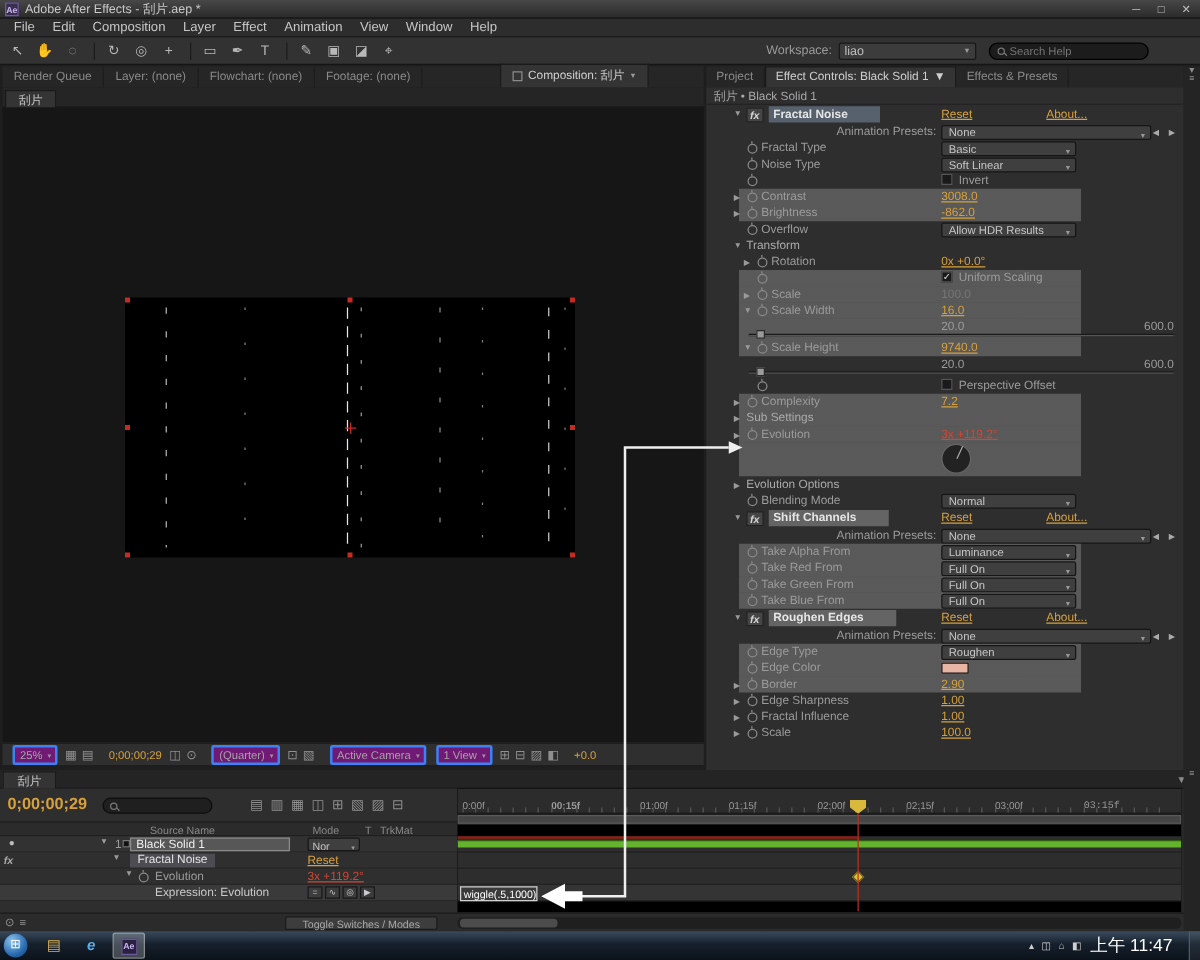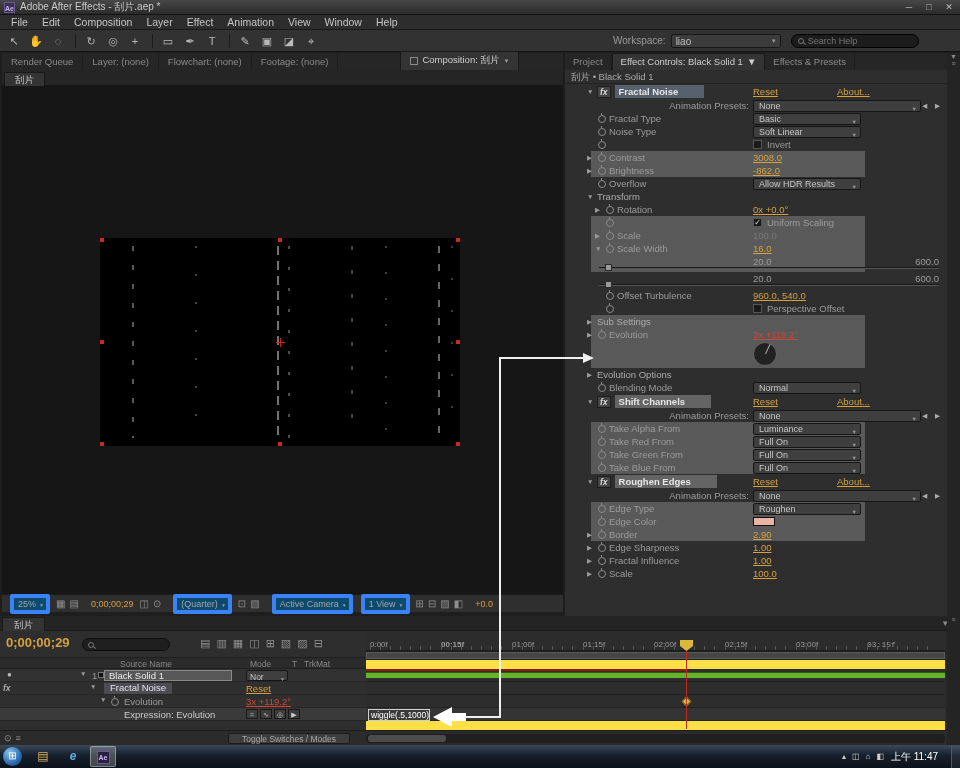--- a/index.html
+++ b/index.html
@@ -32,21 +32,21 @@
 .compnamerow{position:absolute;left:2px;top:70px;width:561px;height:16px;background:#252525;border-bottom:1px solid #181818}
 .compnametab{position:absolute;left:2px;top:2px;height:14px;background:#343434;color:#c9c9c9;padding:1px 10px;border:1px solid #1a1a1a;border-bottom:0;font-size:9.5px}
 .viewer{position:absolute;left:2px;top:86px;width:561px;height:508px;background:#161616}
 .solid{position:absolute;left:98px;top:152px;width:360px;height:208px;background:#000}
 .handle{position:absolute;width:4px;height:4px;background:#c62b22}
 .crossh{position:absolute;left:176px;top:100px;width:9px;height:9px}
 .crossh::before{content:'';position:absolute;left:4px;top:0;width:1px;height:9px;background:#c62b22}
 .crossh::after{content:'';position:absolute;left:0;top:4px;width:9px;height:1px;background:#c62b22}
 .viewerbar{position:absolute;left:2px;top:594px;width:561px;height:18px;background:#2f2f2f;border-top:1px solid #1a1a1a;display:flex;align-items:center;font-size:9px;color:#a5a5a5}
 .vb{margin-left:8px;white-space:nowrap}
-.vbdd{background:#0c4a6e;border:4px solid #3b82f6;border-radius:2px;padding:1px 10px 1px 4px;position:relative}
+.vbdd{background:#701a75;border:2px solid #3b82f6;border-radius:2px;padding:1px 10px 1px 4px;position:relative}
 .vbdd .dda{position:absolute;right:2px;top:4px;font-size:5px;color:#999}
 .vbicon{margin-left:6px;color:#8f8f8f;font-size:10px}
 .hot{color:#d6a13c}
 .redv{color:#cf4636}
 
 .righttabs{position:absolute;left:565px;top:53px;width:382px;height:17px;background:#262626;display:flex;align-items:center}
 .rtab{color:#8a8a8a;font-size:9.5px;padding:2px 8px 3px;border-right:1px solid #1d1d1d}
 .rtab.active{background:#343434;color:#cfcfcf;border:1px solid #1a1a1a;border-bottom:0;display:flex;gap:4px;align-items:center}
 .breadcrumb{position:absolute;left:565px;top:70px;width:382px;height:14px;background:#2e2e2e;color:#a8a8a8;font-size:9.5px;padding:1px 0 0 6px;border-bottom:1px solid #232323}
 .ecbody{position:absolute;left:565px;top:84px;width:382px;height:532px;background:#2e2e2e;overflow:hidden}
@@ -66,21 +66,21 @@
 .plabel{position:absolute;left:0;width:184px;text-align:right;color:#9b9b9b}
 .navs{position:absolute;right:4px;font-size:6.5px;color:#aaa;letter-spacing:3px}
 .dd{position:absolute;left:188px;height:12px;min-width:108px;background:#3f3f3f;border:1px solid #161616;border-radius:2px;color:#c6c6c6;font-size:9px;padding:0 14px 0 5px;line-height:11px;white-space:nowrap}
 .dd .dda{position:absolute;right:3px;top:3px;font-size:5.5px;color:#999}
 .dd.ddpresets{min-width:168px}
 .eclink{position:absolute;color:#d6a13c;text-decoration:underline;font-size:9.5px}
 .fxb{font-style:italic;font-weight:bold;font-size:8.5px;color:#d6d6d6;background:#454545;border:1px solid #1f1f1f;padding:0 2px;margin:0 4px 0 0}
 .ename{padding:1px 26px 1px 4px;color:#e6e6e6;font-weight:bold}
 .ename.sel{background:#57606d}
 .ename.selg{background:#646464}
-.cbwrap{position:absolute;left:188px;display:flex;align-items:center;gap:5px}
+.cbwrap{position:absolute;left:188px;display:flex;align-items:flex-start;gap:5px}
 .cb{width:9px;height:9px;background:#1a1a1a;border:1px solid #555;color:#ddd;font-size:8px;line-height:8px;text-align:center}
 .tslider{height:17px}
 .smin{position:absolute;left:188px;top:1px;color:#9b9b9b}
 .smax{position:absolute;right:8px;top:1px;color:#9b9b9b}
 .strack{position:absolute;left:34px;right:8px;top:12px;height:2px;background:#191919;border-bottom:1px solid #565656}
 .sthumb{position:absolute;left:6px;top:-3px;width:7px;height:7px;background:#9a9a9a;border:1px solid #2a2a2a}
 .tdial{height:27px}
 .dial{position:absolute;left:188px;top:1px;width:24px;height:24px;border-radius:50%;background:#222;border:1px solid #666}
 .dial::after{content:'';position:absolute;left:11px;top:11px;width:1px;height:11px;background:#aaa;transform-origin:top center;transform:rotate(205deg)}
 .cswatch{position:absolute;left:188px;width:22px;height:9px;border:1px solid #111}
@@ -102,21 +102,21 @@
 .tlrow span{position:absolute;top:1px;white-space:nowrap}
 .tlrow .eye{left:7px;color:#bbb;font-size:8px}
 .tlrow .fxtag{left:3px;font-style:italic;font-weight:bold;font-size:8.5px;color:#aaa}
 .tlrow .twl{font-size:6.5px;color:#9a9a9a}
 .layername{left:104px;width:128px;height:11px;background:#575757;border:1px solid #8a8a8a;color:#efefef;padding:0 4px;line-height:10px}
 .modedd{left:246px;width:42px;height:11px;background:#3f3f3f;border:1px solid #161616;border-radius:2px;color:#c6c6c6;font-size:8.5px;padding:0 10px 0 3px;line-height:10px}
 .modedd .dda{position:absolute;right:2px;top:3px;font-size:5px;color:#999}
 .effname{left:104px;background:#4c4c52;color:#e3e3e3;padding:0 6px;height:11px;line-height:10px}
 .exprbtns{left:246px;display:flex;gap:2px}
 .exprbtns i{width:12px;height:10px;background:#3c3c3c;border:1px solid #191919;color:#ccc;font-style:normal;font-size:7px;text-align:center;line-height:9px}
-.tlright{position:absolute;left:366px;top:15px;width:579px;height:99px;background:#fde047;overflow:hidden}
+.tlright{position:absolute;left:366px;top:15px;width:579px;height:99px;background:#000000;overflow:hidden}
 .ruler{position:absolute;left:0;top:0;width:579px;height:20px;background:#2c2c2c;border-bottom:1px solid #1c1c1c}
 .ruler .rl{position:absolute;bottom:1px;font-size:8px;color:#9a9a9a}
 .ruler .tick{position:absolute;bottom:0;width:1px;height:4px;background:#555}
 .workarea{position:absolute;left:0;top:20px;width:579px;height:9px;background:#1e1e1e}
 .workarea .wbar{position:absolute;left:0;top:1px;right:0;height:7px;background:#454545;border:1px solid #5a5a5a}
 .trow{position:absolute;left:0;width:579px;height:13px;border-bottom:1px solid #222;background:#2d2d2d}
 .greenbar{position:absolute;left:0;top:41px;width:579px;height:6px;background:#64b22e;border-top:1px solid #2f5b12}
 .redprev{position:absolute;left:0;top:38px;width:320px;height:2px;background:#8d1d12}
 .kf{position:absolute;left:317px;top:67px;width:7px;height:7px;background:#d8c23c;transform:rotate(45deg);border:1px solid #6b5e14}
 .wigglebox{position:absolute;left:2px;top:78px;width:62px;height:12px;background:#3a3a3a;border:1px solid #cfcfcf;color:#fff;font-size:8.5px;line-height:10px;padding-left:2px;white-space:nowrap}
@@ -130,21 +130,21 @@
 .tledge{position:absolute;left:947px;top:616px;width:13px;height:129px;background:#242424;color:#8a8a8a;font-size:7px;text-align:center}
 
 .taskbar{position:absolute;left:0;top:745px;width:960px;height:23px;background:linear-gradient(180deg,#3a4a5c,#16202c 45%,#0b121a)}
 .orb{position:absolute;left:3px;top:2px;width:19px;height:19px;border-radius:50%;background:radial-gradient(circle at 35% 30%,#8cc4ee,#2a6cb0 60%,#123c6e);color:#fff;font-size:10px;text-align:center;line-height:18px}
 .tbtn{position:absolute;top:1px;width:26px;height:21px;text-align:center;line-height:20px;font-size:12px;border-radius:2px}
 .tbtn.active{background:rgba(255,255,255,.22);border:1px solid rgba(255,255,255,.35)}
 .tbtn .aesq{display:inline-block;width:13px;height:13px;background:#2a2040;border:1px solid #6a5a96;color:#c9b8f0;font-size:7px;font-weight:bold;line-height:12px;vertical-align:middle}
 .tray{position:absolute;right:22px;top:0;height:23px;display:flex;align-items:center;gap:7px;color:#d8d8d8;font-size:9px}
 .trayicon{font-size:8px;color:#cfcfcf}
 .showdesk{position:absolute;right:0;top:0;width:9px;height:23px;border-left:1px solid #4a5a6a;background:rgba(255,255,255,.06)}
-.clock{color:#fff;font-size:10px}
+.clock{color:#fff;font-size:14px}
 
 .annot{position:absolute;left:0;top:0;width:960px;height:768px;pointer-events:none;z-index:60}
 </style>
 </head>
 <body>
 
 <div class="titlebar">
   <span class="aebadge">Ae</span>
   <span class="titletext">Adobe After Effects - 刮片.aep *</span>
   <span class="winbtns">
@@ -331,40 +331,46 @@
       <span class="lab">Scale Width</span>
       <span class="val hot">16.0</span>
     </div>
     <div class="ecrow tslider hl ind tslider">
       <span class="smin">20.0</span>
       <span class="smax">600.0</span>
       <span class="strack">
         <span class="sthumb"></span>
       </span>
     </div>
+    <div class="ecrow tparam hl ind">
+      <span class="tw">▼</span>
+      <span class="swi"></span>
+      <span class="lab">Scale Height</span>
+      <span class="val hot">9740.0</span>
+    </div>
     <div class="ecrow tslider ind tslider">
       <span class="smin">20.0</span>
       <span class="smax">600.0</span>
       <span class="strack">
         <span class="sthumb"></span>
       </span>
     </div>
-    <div class="ecrow tparam ind">
-      <span class="tw empty"></span>
-      <span class="swi"></span>
-      <span class="lab">Offset Turbulence</span>
-      <span class="val hot">960.0, 540.0</span>
-    </div>
     <div class="ecrow tcheckbox ind">
       <span class="tw empty"></span>
       <span class="swi"></span>
       <span class="cbwrap">
         <span class="cb"></span>
         <span>Perspective Offset</span>
       </span>
+    </div>
+    <div class="ecrow tparam hl">
+      <span class="tw">▶</span>
+      <span class="swi"></span>
+      <span class="lab">Complexity</span>
+      <span class="val hot">7.2</span>
     </div>
     <div class="ecrow tgroup hl">
       <span class="tw">▶</span>
       <span class="lab glab">Sub Settings</span>
     </div>
     <div class="ecrow tparam hl">
       <span class="tw">▶</span>
       <span class="swi"></span>
       <span class="lab">Evolution</span>
       <span class="val redv">3x +119.2°</span>

